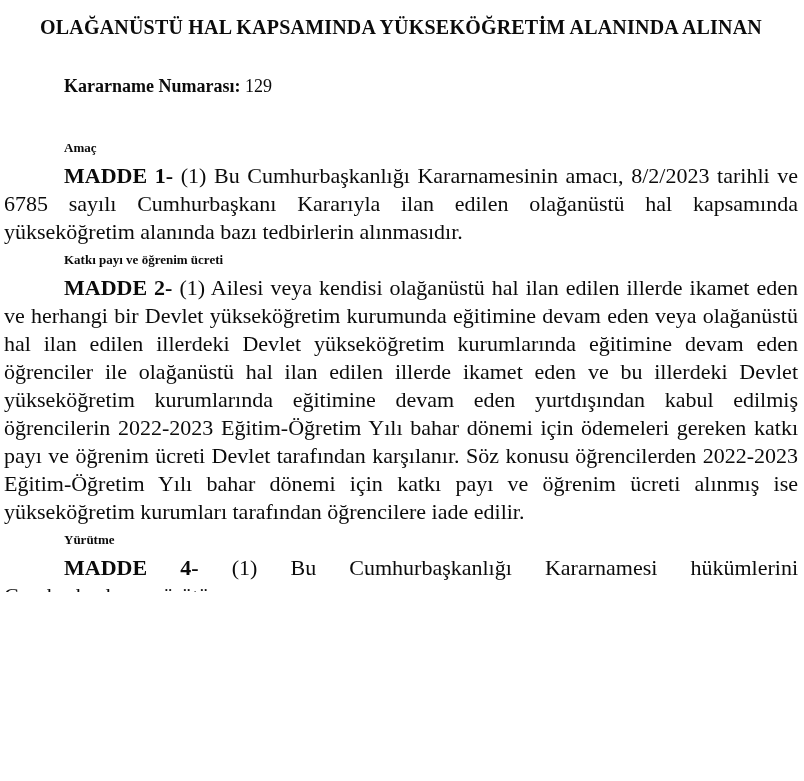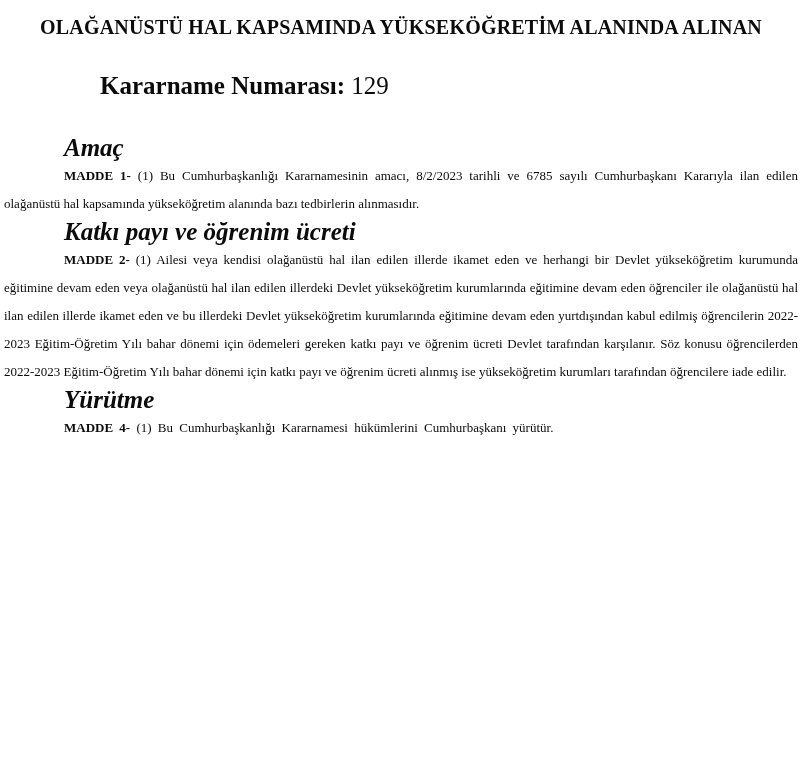--- a/index.html
+++ b/index.html
@@ -21,39 +21,38 @@
   .doc-title {
     text-align: center;
     font-weight: bold;
     font-size: 20px;
     line-height: 30px;
     letter-spacing: 0.2px;
     margin: 0 10px;
   }
   .decree-number {
     margin-top: 30px;
-    margin-left: 96px;
-    font-size: 25px;
+    margin-left: 60px;
+    font-size: 18px;
     line-height: 28px;
   }
   .decree-number .label {
     font-weight: bold;
   }
   .section { }
   .section.first { margin-top: 34px; }
   .section-heading {
     font-weight: bold;
-    font-size: 25px;
+    font-size: 13px;
     line-height: 28px;
     margin: 0 0 0 60px;
-    font-style: italic;
   }
   .article {
     margin: 0;
-    font-size: 13px;
+    font-size: 22px;
     line-height: 28px;
     text-align: justify;
     text-indent: 60px;
   }
   .article .madde-label { font-weight: bold; }
   .article.stretch { word-spacing: 3px; }
 </style>
 </head>
 <body>
 

